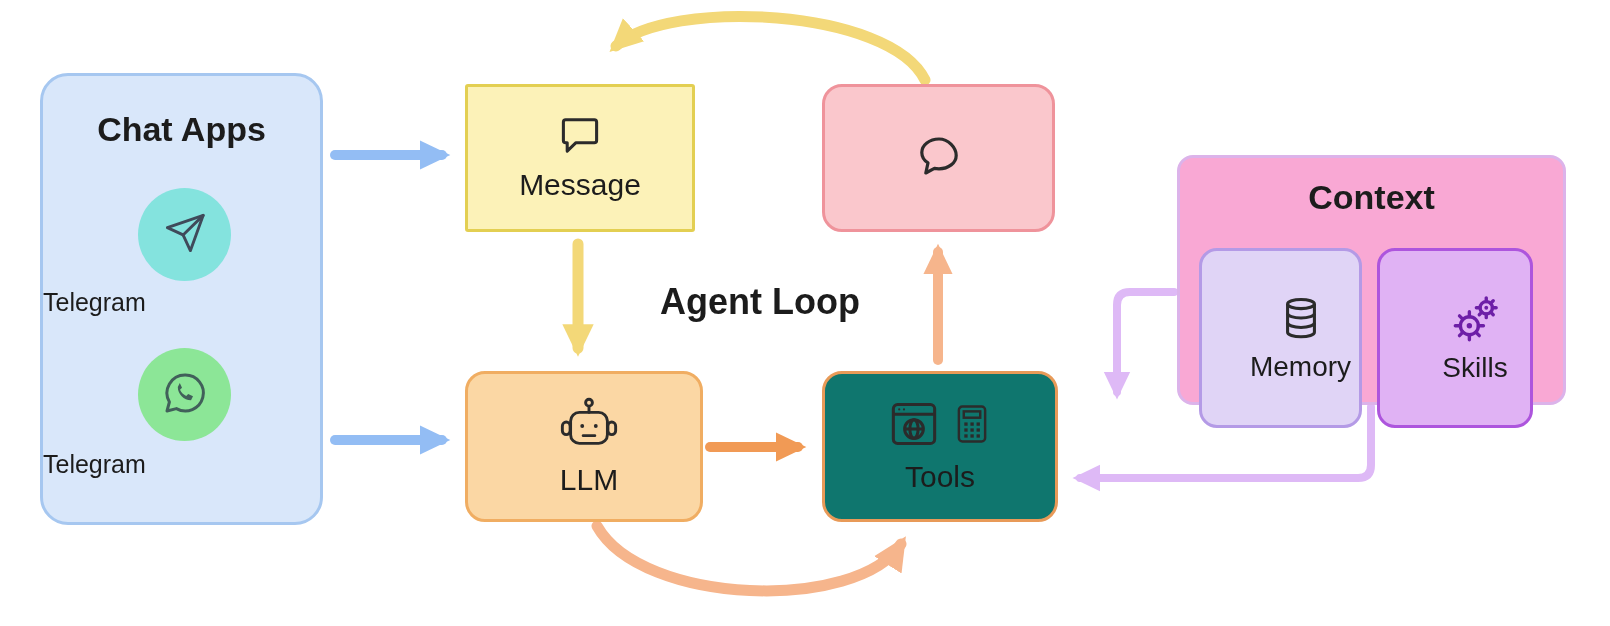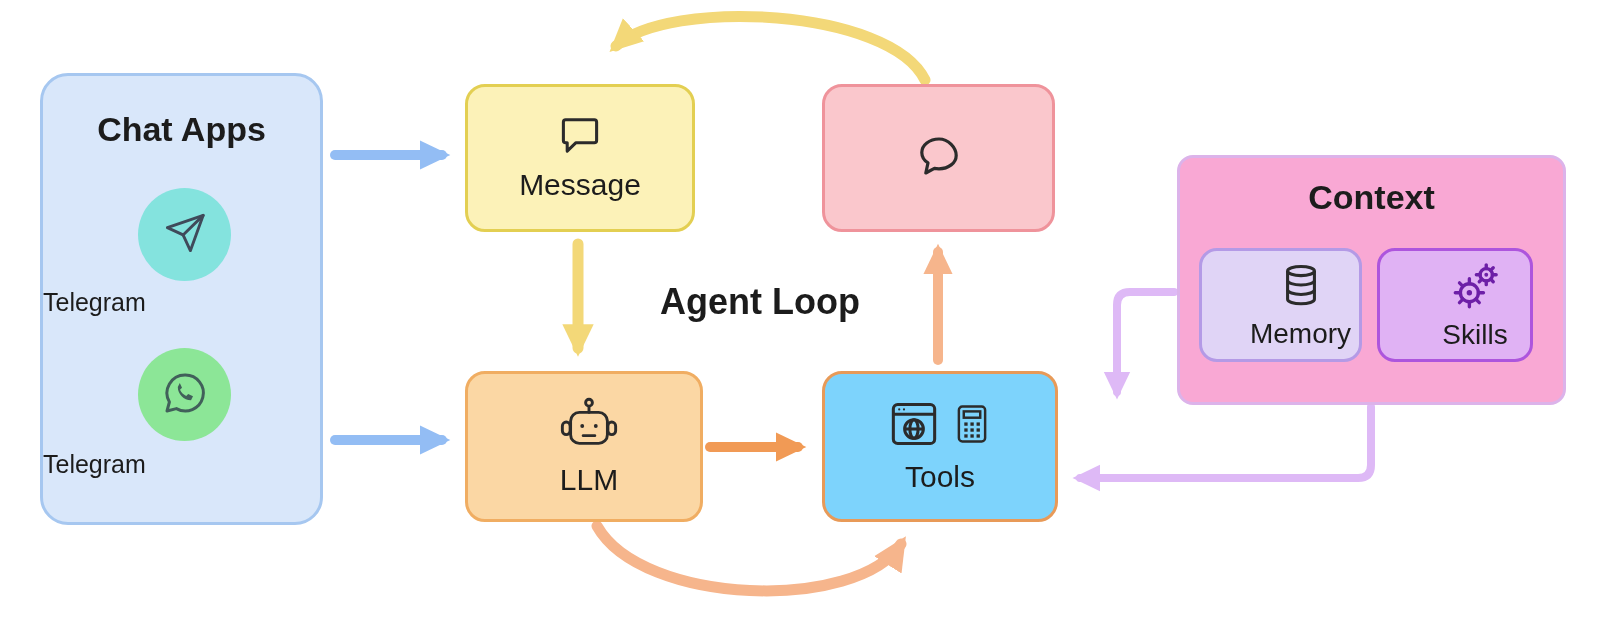--- a/index.html
+++ b/index.html
@@ -12,30 +12,30 @@
   .chat-apps{left:40px;top:73px;width:283px;height:452px;background:#d9e7fa;border-color:#a6c7f0;border-radius:28px;}
   .chat-apps .panel-title{position:absolute;top:34px;width:100%;text-align:center;font-size:34px;font-weight:700;}
   .app-circle{position:absolute;left:95px;width:93px;height:93px;border-radius:50%;display:flex;align-items:center;justify-content:center;}
   .circle-telegram{top:112px;background:#84e3de;}
   .circle-whatsapp{top:272px;background:#8ce697;}
   .app-label{position:absolute;width:100%;text-align:left;font-size:25px;font-weight:400;}
   .label-telegram{top:212px;}
   .label-whatsapp{top:374px;}
 
   
-  .message{left:465px;top:84px;width:230px;height:148px;background:#fcf2b8;border-color:#e3cf52;border-radius:20px;}
+  .message{left:465px;top:84px;width:230px;height:148px;background:#fcf2b8;border-color:#e3cf52;border-radius:3px;}
   .response{left:822px;top:84px;width:233px;height:148px;background:#fac7cc;border-color:#ef939b;border-radius:20px;}
   .llm{left:465px;top:371px;width:238px;height:151px;background:#fbd7a4;border-color:#f0ad62;border-radius:20px;padding-left:10px;}
-  .tools{left:822px;top:371px;width:236px;height:151px;background:#7dd3fc;border-color:#e89a58;border-radius:20px;}
+  .tools{left:822px;top:371px;width:236px;height:151px;background:#0f766e;border-color:#e89a58;border-radius:20px;}
   .tools-icons{display:flex;align-items:center;gap:10px;}
 
   
   .context{left:1177px;top:155px;width:389px;height:250px;background:#f9a8d4;border-color:#dcb3ea;border-radius:16px;}
   .context .panel-title{position:absolute;top:20px;width:100%;text-align:center;font-size:34px;font-weight:600;}
-  .sub-node{position:absolute;top:90px;height:114px;box-sizing:border-box;border:3px solid;border-radius:18px;display:flex;flex-direction:column;align-items:center;justify-content:center;gap:3px;padding-left:40px;}
+  .sub-node{position:absolute;top:90px;height:180px;box-sizing:border-box;border:3px solid;border-radius:18px;display:flex;flex-direction:column;align-items:center;justify-content:center;gap:3px;padding-left:40px;}
   .memory{left:19px;width:163px;background:#e0d4f6;border-color:#b49ae6;}
   .skills{left:197px;width:156px;background:#e0b2f4;border-color:#ad55dd;text-align:center;}
   .sub-label{font-size:28px;font-weight:500;}
 
   .agent-loop{position:absolute;left:640px;top:281px;width:240px;text-align:center;font-size:36px;font-weight:700;z-index:1;}
 </style>
 </head>
 <body>
 
 <div class="canvas">

